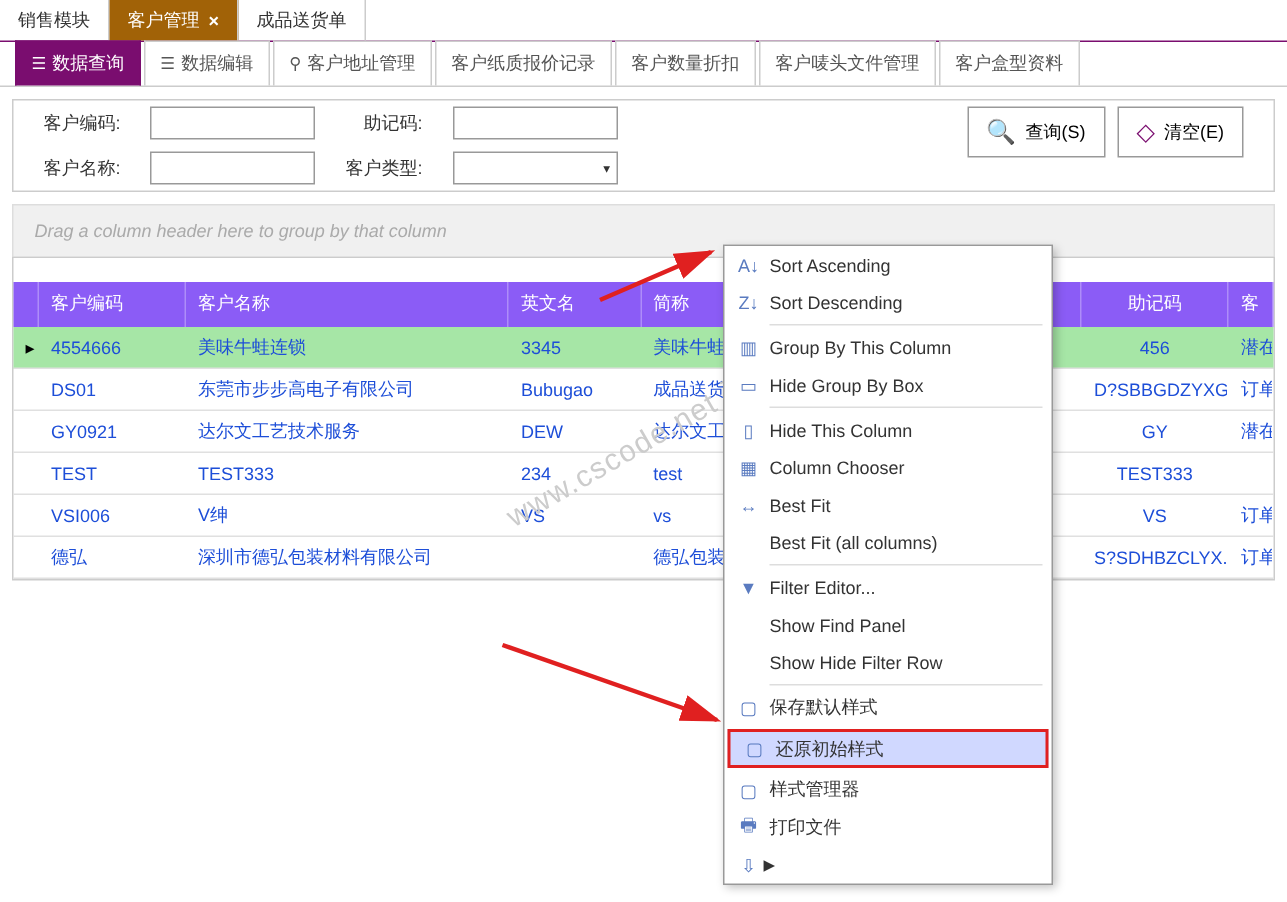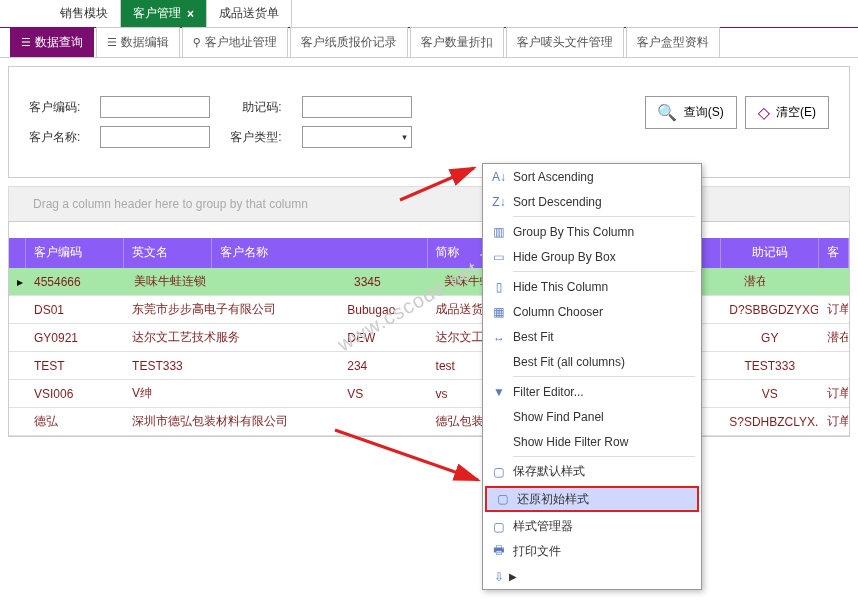--- a/index.html
+++ b/index.html
@@ -1,50 +1,50 @@
 <!DOCTYPE html>
 <html><head>
 <meta charset="utf-8">
 <style>
 * { box-sizing: border-box; margin: 0; padding: 0; font-family: "Microsoft YaHei", Arial, sans-serif; font-size: 12px; }
 body { background: #fff; width: 858px; height: 601px; overflow: hidden; position: relative; }
 
 
-.top-tabs { display: flex; height: 28px; border-bottom: 1px solid #7a0d6f; background: #fff; padding-left: 48px; }
+.top-tabs { display: flex; height: 28px; border-bottom: 1px solid #7a0d6f; background: #fff; }
 .top-tab { padding: 0 12px; display: flex; align-items: center; border-right: 1px solid #ccc; color: #333; cursor: pointer; }
-.top-tab.active { background: #15803d; color: #fff; }
+.top-tab.active { background: #a16207; color: #fff; }
 .top-tab .close { margin-left: 6px; font-weight: bold; }
 
 
 .inner-tabs { display: flex; height: 30px; border-bottom: 1px solid #ccc; background: #fff; padding-left: 10px; align-items: flex-end; }
 .inner-tab { padding: 6px 10px; border: 1px solid #ccc; border-bottom: none; color: #555; margin-right: 2px; display: flex; align-items: center; cursor: pointer; }
 .inner-tab.active { background: #7a0d6f; color: #fff; border-color: #7a0d6f; }
 .inner-tab .ticon { margin-right: 4px; font-size: 11px; }
 
 
-.filter-area { padding: 29px 20px; border: 1px solid #ccc; margin: 8px; display: flex; justify-content: space-between; align-items: flex-start; }
+.filter-area { padding: 4px 20px; border: 1px solid #ccc; margin: 8px; display: flex; justify-content: space-between; align-items: flex-start; }
 .filter-left { display: grid; grid-template-columns: auto auto auto auto; gap: 8px 20px; align-items: center; }
 .filter-left label { color: #333; text-align: right; }
 .filter-left input, .filter-left .combo { border: 1px solid #999; height: 22px; width: 110px; padding: 0 4px; }
 .combo { display: flex; align-items: center; justify-content: flex-end; }
 .combo::after { content: "▾"; font-size: 9px; color: #333; }
 .filter-right { display: flex; gap: 8px; }
 .big-btn { border: 1px solid #999; padding: 6px 12px; display: flex; align-items: center; gap: 6px; cursor: pointer; background: #fff; }
 .big-btn .bicon { color: #7a0d6f; font-size: 16px; }
 
 
-.group-bar { background: #f0f0f0; color: #aaa; padding: 10px 24px; margin: 0 8px; border: 1px solid #ddd; border-bottom: none; }
+.group-bar { background: #f0f0f0; color: #aaa; padding: 10px 14px; margin: 0 8px; border: 1px solid #ddd; border-bottom: none; font-style: italic; }
 
 
 .grid { margin: 0 8px; border: 1px solid #ccc; }
 .grid-header { display: flex; background: #8b5cf6; color: #fff; height: 30px; margin-top: 16px; }
 .grid-header .cell { padding: 6px 8px; border-right: 1px solid rgba(255,255,255,0.3); }
 .grid-body .row { display: flex; height: 28px; border-bottom: 1px solid #e0e0e0; align-items: center; }
 .grid-body .row.selected { background: #a6e6a6; }
-.grid-body .cell { padding: 4px 8px; border-right: 1px solid transparent; color: #7f1d1d; overflow: hidden; white-space: nowrap; }
+.grid-body .cell { padding: 4px 8px; border-right: 1px solid transparent; color: #1d4ed8; overflow: hidden; white-space: nowrap; }
 .row-indicator { width: 16px; text-align: center; color: #333; border-right: 1px solid #e0e0e0; }
 .grid-body .row.selected .row-indicator { color: #000; }
 .c0 { width: 100px; } .c1 { width: 220px; } .c2 { width: 90px; } .c3 { width: 60px; } .c4 { width: 240px; } .c5 { width: 100px; text-align: center; } .c6 { width: 30px; }
 
 
 .ctx { position: absolute; left: 482px; top: 163px; width: 220px; background: #fff; border: 1px solid #999; box-shadow: 2px 2px 6px rgba(0,0,0,0.25); z-index: 100; }
 .ctx-item { display: flex; align-items: center; height: 25px; padding: 0 10px 0 6px; cursor: pointer; color: #333; }
 .ctx-item.highlight { background: #d0d8ff; border: 2px solid #e02020; margin: 2px; height: 26px; }
 .ctx-item .cicon { width: 20px; text-align: center; color: #5a7bc0; font-size: 12px; }
 .ctx-item .label { flex: 1; padding-left: 4px; }
@@ -121,35 +121,36 @@
       </div>
   </div>
 </div>
 
 <div class="group-bar">Drag a column header here to group by that column</div>
 
 <div class="grid">
   <div class="grid-header">
     <div class="cell row-indicator"></div>
     <div class="cell c0">客户编码</div>
+    <div class="cell c1">客户名称</div>
     <div class="cell c2">英文名</div>
-    <div class="cell c1">客户名称</div>
     <div class="cell c3">简称</div>
     <div class="cell c4" style="text-align:center">所属营业员</div>
     <div class="cell c5">助记码</div>
     <div class="cell c6">客</div>
   </div>
   <div class="grid-body" id="grid-body">
       <div class="row selected">
         <div class="cell row-indicator">▸</div>
         <div class="cell c0">4554666</div>
         <div class="cell c1">美味牛蛙连锁</div>
         <div class="cell c2">3345</div>
         <div class="cell c3">美味牛蛙</div>
         <div class="cell c4"></div>
+        <div class="cell c5">456</div>
         <div class="cell c6">潜在</div>
       </div>
       <div class="row">
         <div class="cell row-indicator"></div>
         <div class="cell c0">DS01</div>
         <div class="cell c1">东莞市步步高电子有限公司</div>
         <div class="cell c2">Bubugao</div>
         <div class="cell c3">成品送货单</div>
         <div class="cell c4"></div>
         <div class="cell c5">D?SBBGDZYXGS</div>

